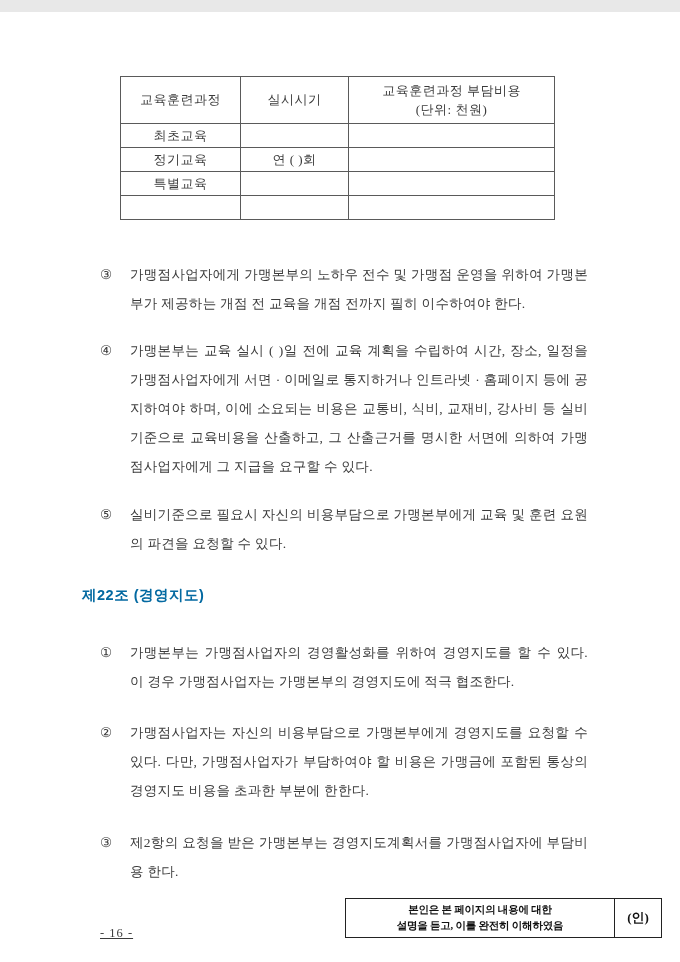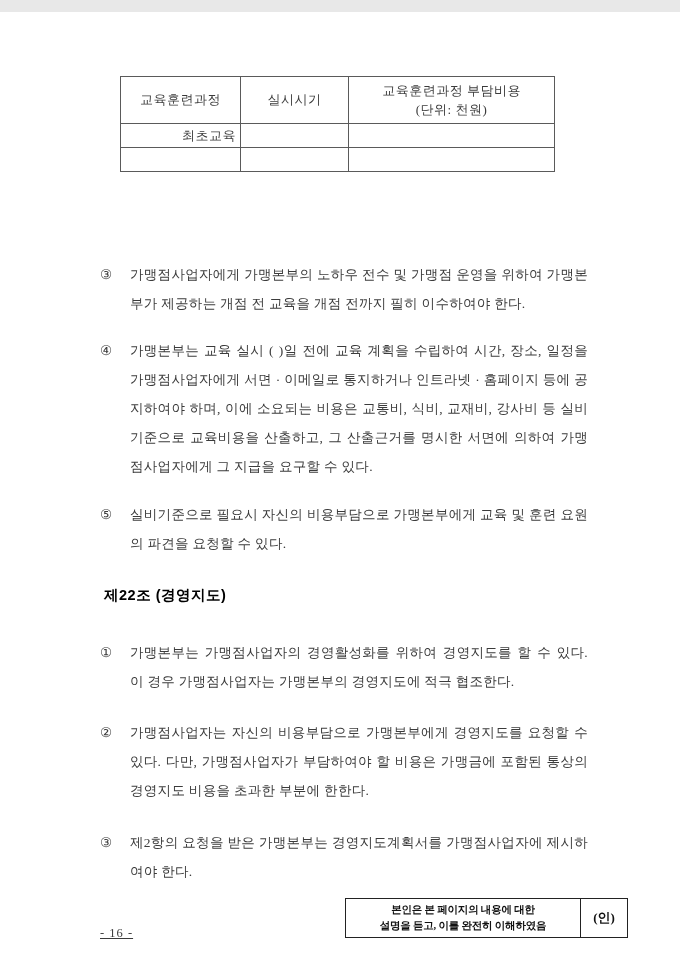--- a/index.html
+++ b/index.html
@@ -18,48 +18,48 @@
   table.training { border-collapse:collapse; table-layout:fixed; }
   table.training th, table.training td {
     border:1px solid #5a5a5a;
     font-size:13px; font-weight:normal;
     letter-spacing:0.5px;
     padding:0 4px;
     text-align:center;
     vertical-align:middle;
   }
   table.training th { height:46px; }
-  table.training td { height:23px;text-align:right; }
+  table.training td { height:23px; }
   .c1 { width:120px; }
   .c2 { width:108px; }
   .c3 { width:206px; }
   .hdr-line { display:block; line-height:1.5; }
 
   
   .para {
     position:absolute; left:100px; width:488px;
     display:flex;
     font-size:13.5px; line-height:29px;
     letter-spacing:0.3px;
     text-align:justify;
   }
   .para .num  { flex:0 0 30px; }
   .para .text { flex:1; }
 
   .heading {
-    position:absolute; left:104px;
-    font-size:14.5px; font-weight:bold; color:#000000;
+    position:absolute; left:82px;
+    font-size:14.5px; font-weight:bold; color:#0369a1;
     letter-spacing:0.5px;
     font-family:"Liberation Sans","DejaVu Sans",sans-serif;
   }
 
   
   .stamp {
     position:absolute; left:345px; top:886px;
-    width:283px;
+    width:317px;
     display:flex;
     border:1.6px solid #222;
     box-sizing:border-box;
     background:#fff;
   }
   .stamp .stamp-text {
     flex:1;
     padding:3px 5px;
     font-size:10.5px; font-weight:bold; color:#111;
     line-height:1.5;
@@ -100,20 +100,30 @@
           </th>
         </tr>
       </thead>
       <tbody>
         <tr>
           <td>최초교육</td>
           <td></td>
           <td></td>
         </tr>
         <tr>
+          <td>정기교육</td>
+          <td>연 (    )회</td>
+          <td></td>
+        </tr>
+        <tr>
+          <td>특별교육</td>
+          <td></td>
+          <td></td>
+        </tr>
+        <tr>
           <td></td>
           <td></td>
           <td></td>
         </tr>
       </tbody>
     </table>
   </div>
 
   <div class="para" style="top:248px;">
     <span class="num">③</span>
@@ -137,21 +147,21 @@
     <span class="text">가맹본부는 가맹점사업자의 경영활성화를 위하여 경영지도를 할 수 있다. 이 경우 가맹점사업자는 가맹본부의 경영지도에 적극 협조한다.</span>
   </div>
 
   <div class="para" style="top:706px;">
     <span class="num">②</span>
     <span class="text">가맹점사업자는 자신의 비용부담으로 가맹본부에게 경영지도를 요청할 수 있다. 다만, 가맹점사업자가 부담하여야 할 비용은 가맹금에 포함된 통상의 경영지도 비용을 초과한 부분에 한한다.</span>
   </div>
 
   <div class="para" style="top:816px;">
     <span class="num">③</span>
-    <span class="text">제2항의 요청을 받은 가맹본부는 경영지도계획서를 가맹점사업자에 제시하여야 한다.</span>
+    <span class="text">제2항의 요청을 받은 가맹본부는 경영지도계획서를 가맹점사업자에 부담비용 한다.</span>
   </div>
 
   <div class="stamp">
     <div class="stamp-text">
       <span>본인은 본 페이지의 내용에 대한</span><br>
       <span>설명을 듣고, 이를 완전히 이해하였음</span>
     </div>
     <div class="seal">(인)</div>
   </div>
 

